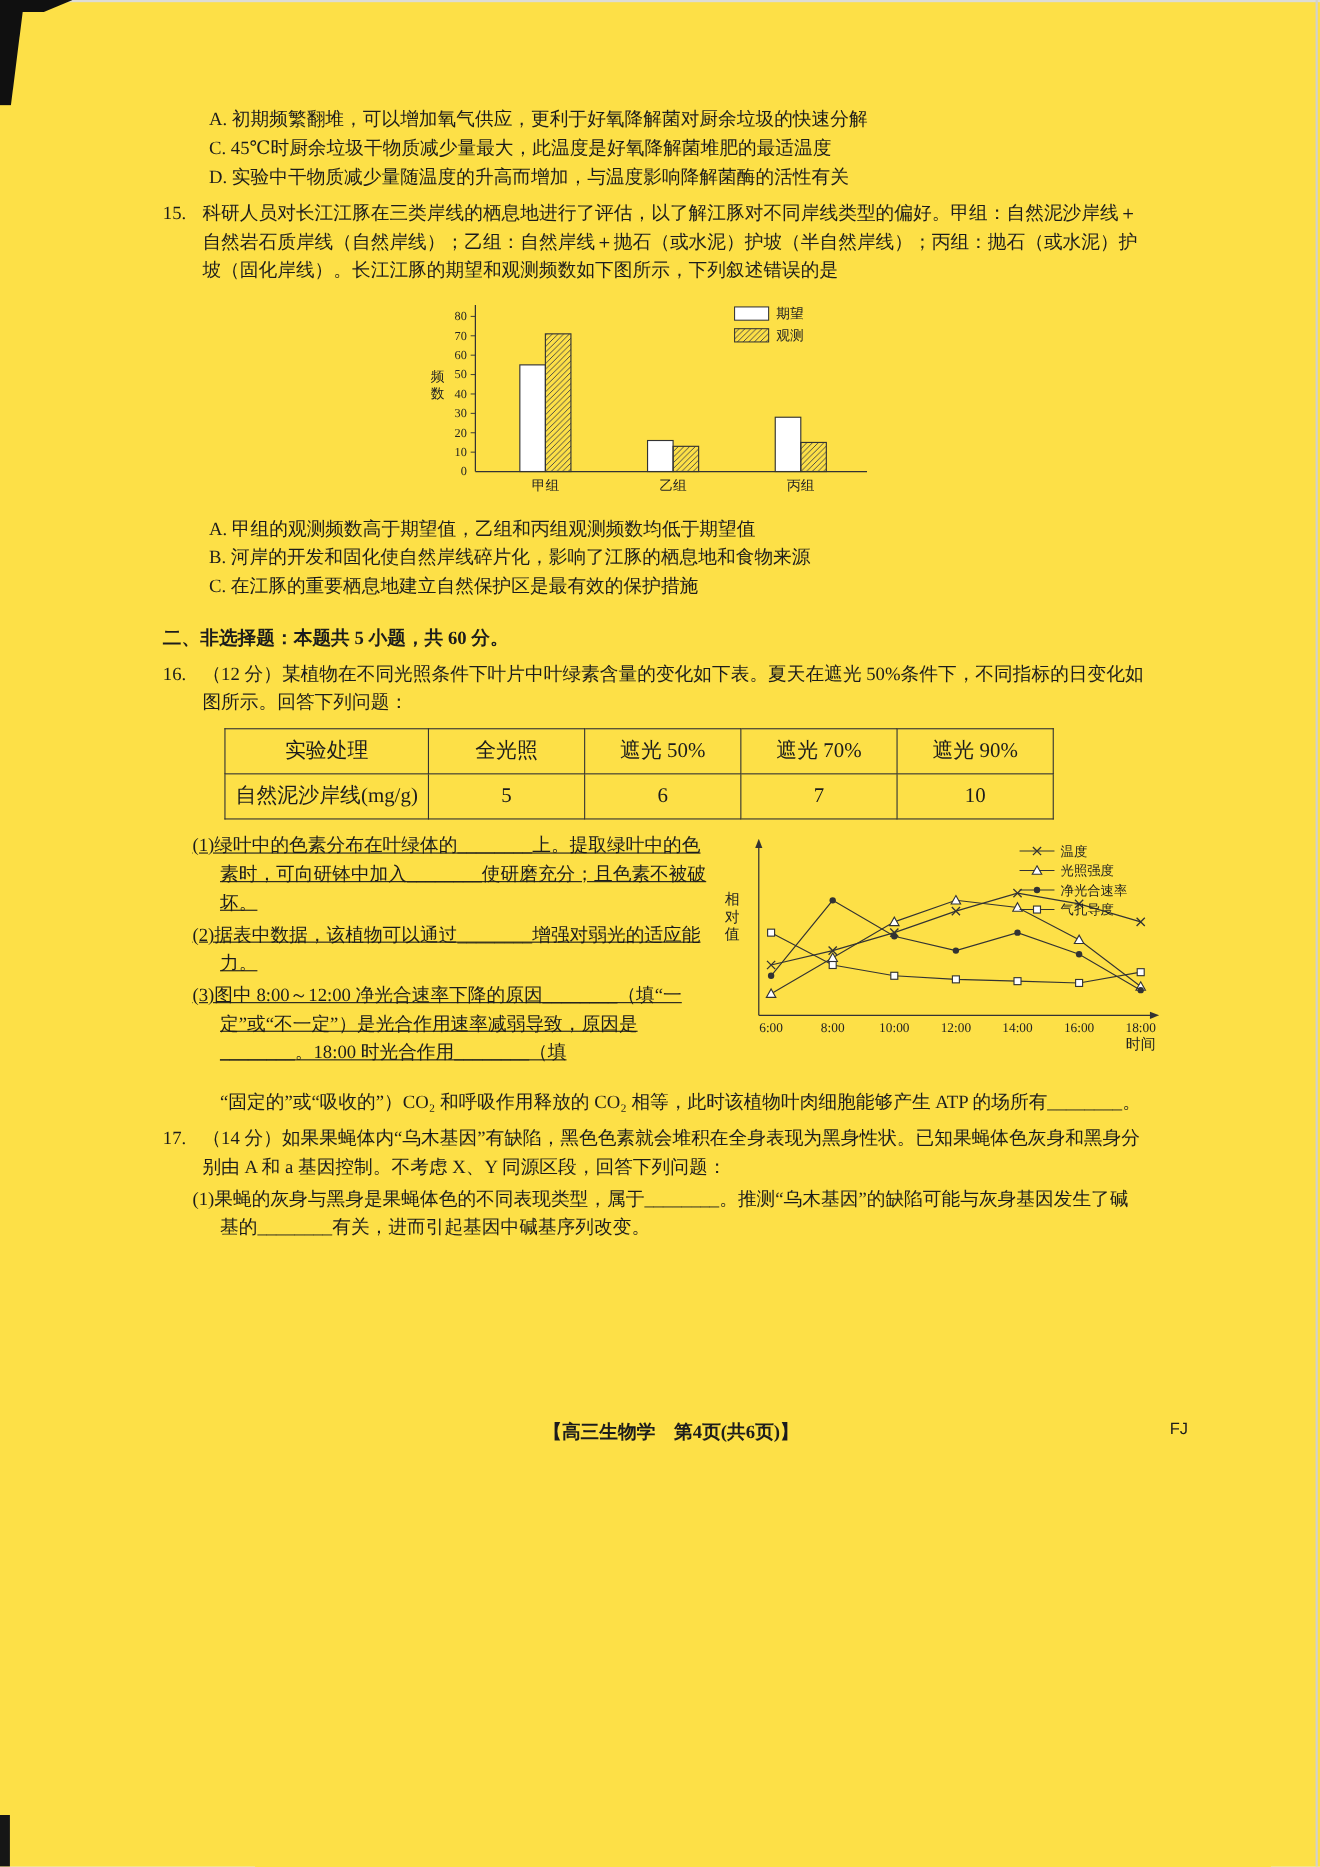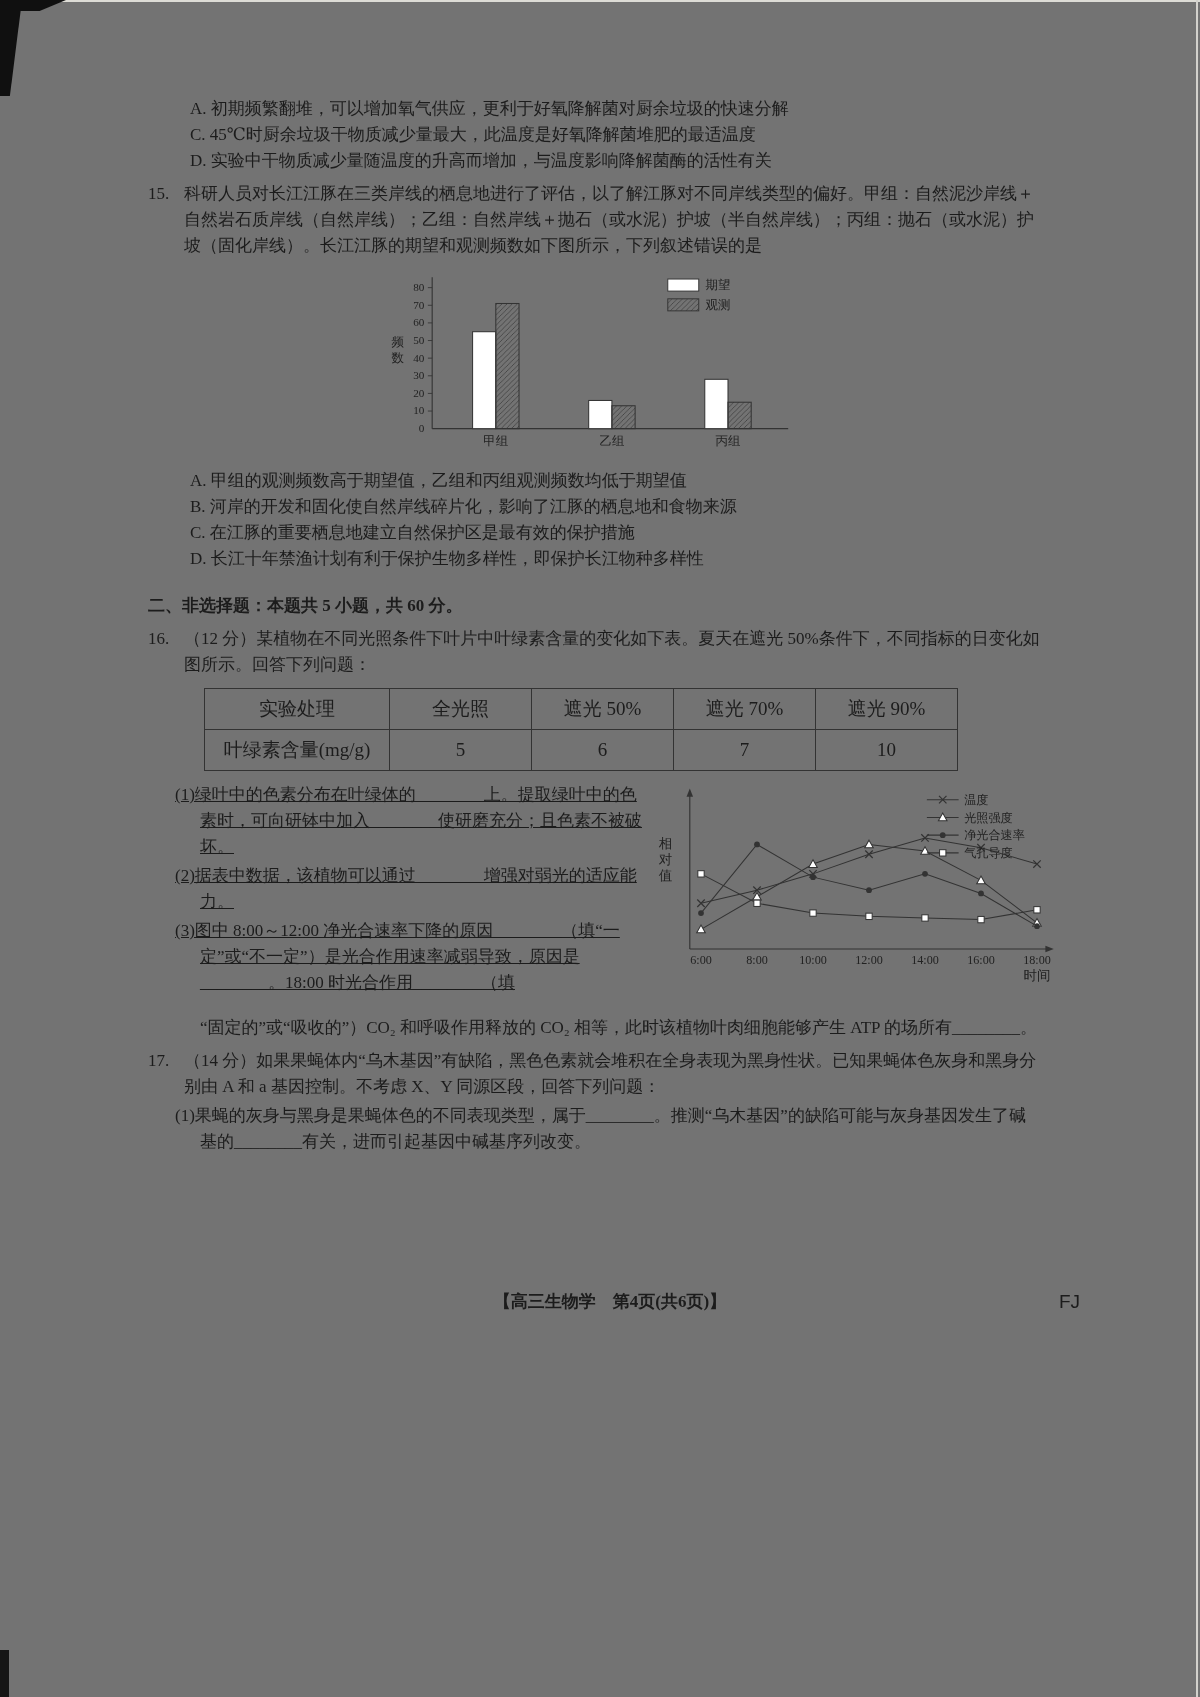--- a/index.html
+++ b/index.html
@@ -1,21 +1,21 @@
 <!DOCTYPE html>
 <html><head>
 <meta charset="utf-8">
 <title>高三生物学 第4页</title>
 <style>
   html,body{margin:0;padding:0;background:#e9e8e4;}
   .page{
     position:relative;
     width:1200px;height:1697px;
     margin:0 auto;
-    background:#737373;
+    background:#fde047;
     overflow:hidden;
     font-family:"Liberation Serif","DejaVu Serif",serif;
     color:#1c1c1c;
   }
   
   .corner-tl{position:absolute;left:0;top:0;width:22px;height:96px;background:#101010;
     clip-path:polygon(0 0,100% 0,45% 100%,0 100%);}
   .corner-tl2{position:absolute;left:0;top:0;width:66px;height:11px;background:#101010;
     clip-path:polygon(0 0,100% 0,60% 100%,0 100%);}
   .corner-bl{position:absolute;left:0;top:1650px;width:9px;height:47px;background:#161616;}
@@ -54,21 +54,21 @@
   .row16{display:flex;margin-left:-9px;margin-top:2px;}
   .col-left{width:470px;flex:0 0 470px;text-decoration:underline;}
   .col-left .part{margin-left:0;}
   .col-right{flex:1;padding-top:2px;}
 
   .footer{
     position:absolute;top:1290px;left:140px;width:940px;
     text-align:center;font-size:17px;font-weight:600;
   }
   .footer-code{position:absolute;right:0;top:1px;font-weight:normal;
-    font-family:"Liberation Sans","DejaVu Sans",sans-serif;font-size:19px;}
+    font-family:"Liberation Sans","DejaVu Sans",sans-serif;font-size:15px;}
 </style>
 </head>
 <body>
 
 <div class="page">
   <div class="edge-top"></div>
   <div class="corner-tl"></div>
   <div class="corner-tl2"></div>
   <div class="corner-bl"></div>
   <div class="edge-right"></div>
@@ -126,41 +126,40 @@
             <text x="374" y="26" class="cat" text-anchor="start">期望</text>
             <rect x="330" y="37" width="36" height="14" fill="url(#hatch)" stroke="#333" stroke-width="1.1"></rect>
             <text x="374" y="49" class="cat" text-anchor="start">观测</text>
           </svg>
       </div>
 
       <div class="q-opts">
         <div class="opt">A. 甲组的观测频数高于期望值，乙组和丙组观测频数均低于期望值</div>
         <div class="opt">B. 河岸的开发和固化使自然岸线碎片化，影响了江豚的栖息地和食物来源</div>
         <div class="opt">C. 在江豚的重要栖息地建立自然保护区是最有效的保护措施</div>
-        <div class="opt">D. 长江十年禁渔计划有利于保护生物多样性，即保护长江物种多样性</div>
       </div>
     </div>
 
     <div class="section-title">二、非选择题：本题共 5 小题，共 60 分。</div>
 
     <div class="question">
       <span class="qnum">16.</span>
       <div class="stem">（12 分）某植物在不同光照条件下叶片中叶绿素含量的变化如下表。夏天在遮光 50%条件下，不同指标的日变化如图所示。回答下列问题：</div>
 
       <table class="qtable">
         <tbody>
             <tr>
           <th style="width:176px">实验处理</th>
           <th style="width:133px">全光照</th>
           <th style="width:133px">遮光 50%</th>
           <th style="width:133px">遮光 70%</th>
           <th style="width:133px">遮光 90%</th>
         </tr>
         <tr>
-          <td>叶绿素含量(mg/g)</td>
+          <td>自然泥沙岸线(mg/g)</td>
           <td>5</td>
           <td>6</td>
           <td>7</td>
           <td>10</td>
         </tr>
       </tbody>
         </table>
 
       <div class="row16">
         <div class="col-left">

